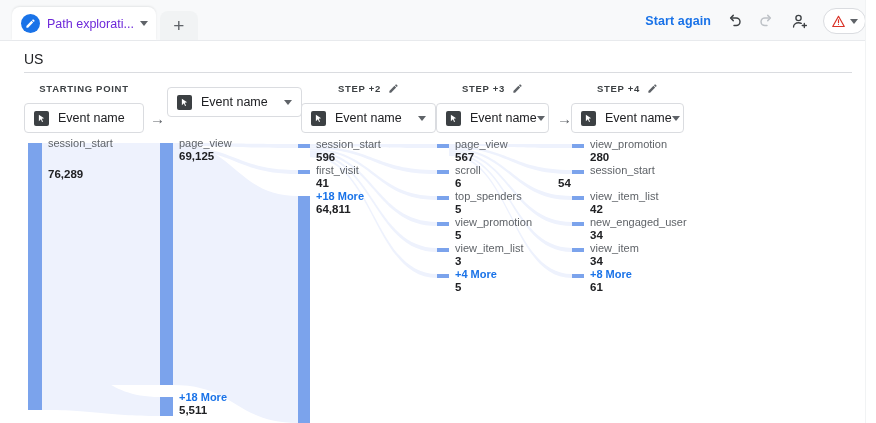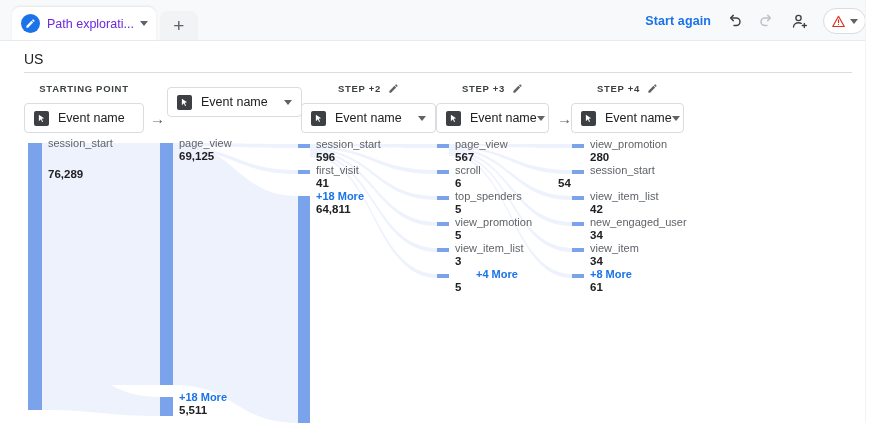--- a/index.html
+++ b/index.html
@@ -414,21 +414,21 @@
       <div class="node-label" style="left: 455px; top: 6px;">page_view</div>
       <div class="node-value" style="left: 455px; top: 19px;">567</div>
       <div class="node-label" style="left: 455px; top: 32px;">scroll</div>
       <div class="node-value" style="left: 455px; top: 45px;">6</div>
       <div class="node-label" style="left: 455px; top: 58px;">top_spenders</div>
       <div class="node-value" style="left: 455px; top: 71px;">5</div>
       <div class="node-label" style="left: 455px; top: 84px;">view_promotion</div>
       <div class="node-value" style="left: 455px; top: 97px;">5</div>
       <div class="node-label" style="left: 455px; top: 110px;">view_item_list</div>
       <div class="node-value" style="left: 455px; top: 123px;">3</div>
-      <div class="node-label more" style="left: 455px; top: 136px; margin-left: 21px;">+4 More</div>
+      <div class="node-label more" style="left: 455px; top: 136px;">+4 More</div>
       <div class="node-value" style="left: 455px; top: 149px;">5</div>
       <div class="node-label" style="left: 590px; top: 6px;">view_promotion</div>
       <div class="node-value" style="left: 590px; top: 19px;">280</div>
       <div class="node-label" style="left: 590px; top: 32px;">session_start</div>
       <div class="node-value" style="left: 558px; top: 45px;">54</div>
       <div class="node-label" style="left: 590px; top: 58px;">view_item_list</div>
       <div class="node-value" style="left: 590px; top: 71px;">42</div>
       <div class="node-label" style="left: 590px; top: 84px;">new_engaged_user</div>
       <div class="node-value" style="left: 590px; top: 97px;">34</div>
       <div class="node-label" style="left: 590px; top: 110px;">view_item</div>

